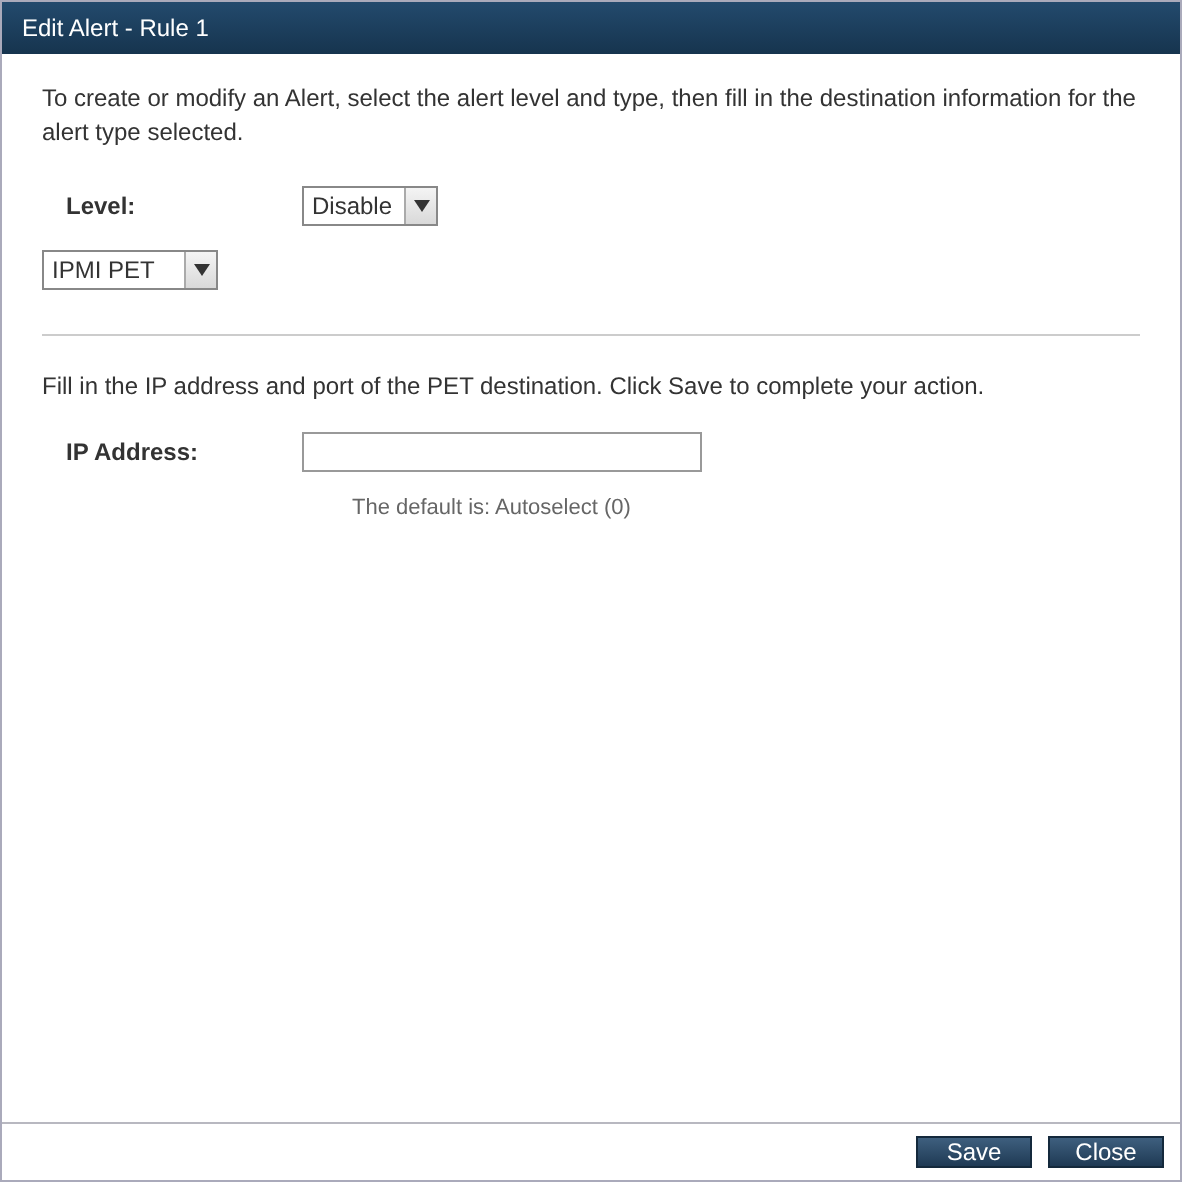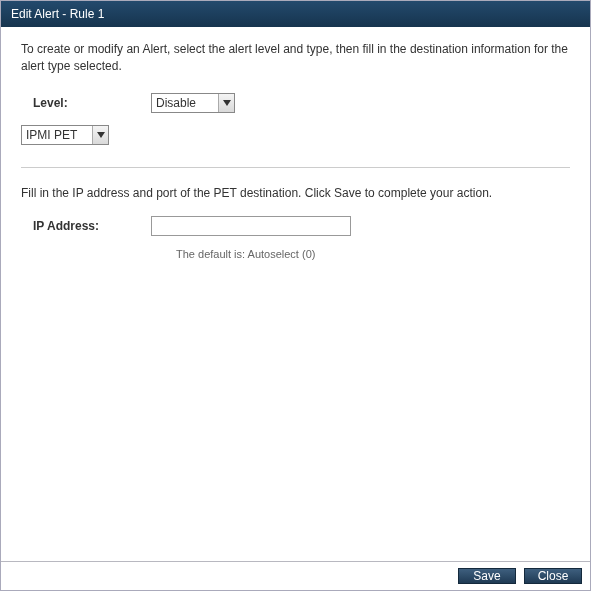--- a/index.html
+++ b/index.html
@@ -45,21 +45,21 @@
     font-weight: bold;
     padding-left: 12px;
   }
   .select-wrap {
     display: inline-flex;
     align-items: center;
     border: 1px solid #888;
     background: #fff;
     height: 20px;
   }
-  .select-wrap.level { width: 84px; }
+  .select-wrap.level { width: 68px; }
   .select-wrap.type  { width: 88px; }
   .select-value {
     flex: 1;
     padding: 0 4px;
     font-size: 12px;
     color: #333;
     white-space: nowrap;
     overflow: hidden;
   }
   .select-btn {

